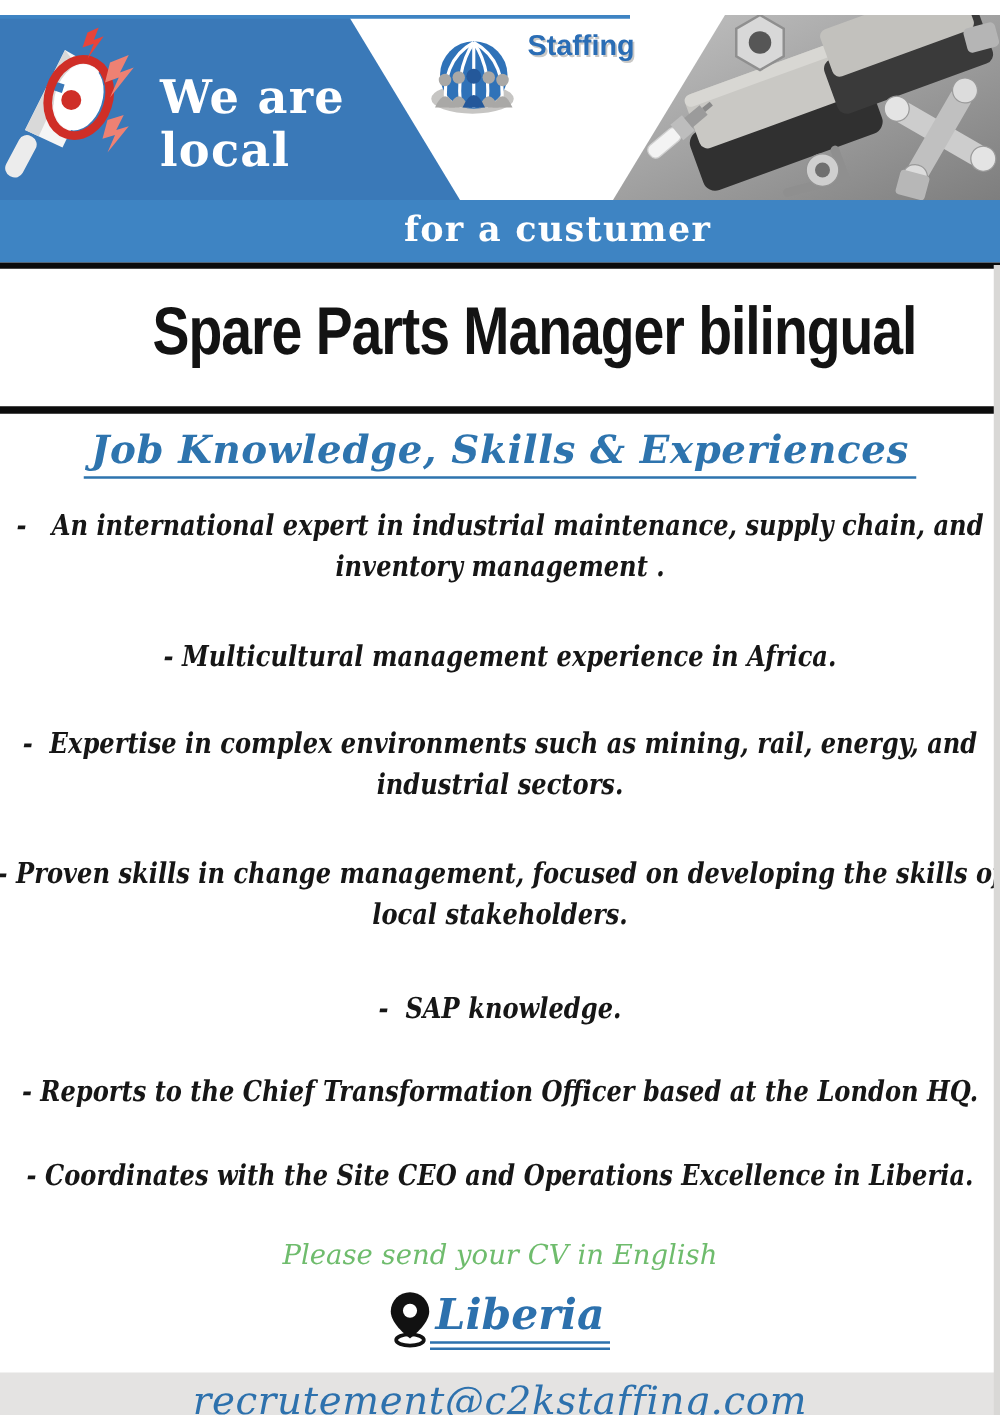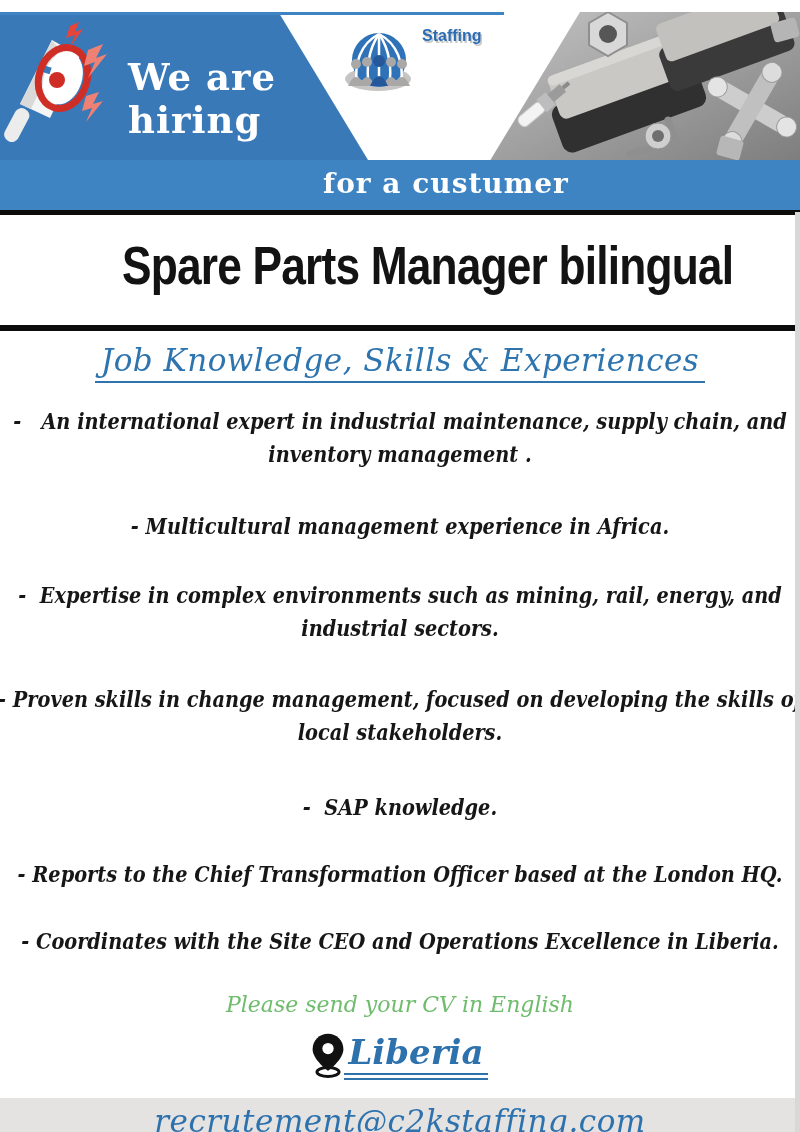--- a/index.html
+++ b/index.html
@@ -28,21 +28,21 @@
   }
   .photo svg{position:absolute;left:480px;top:0;}
   .logo{position:absolute;left:342px;top:16px;display:flex;align-items:flex-start;}
   .logo-text{margin-left:-6px;}
   .logo-name{
     font-family:"Liberation Sans",sans-serif;font-weight:bold;font-size:44px;line-height:42px;
     color:var(--logo-blue,#2a6db5);letter-spacing:0;
     text-shadow:2px 2px 0 #c9c8c6;
   }
   .logo-sub{
-    font-family:"Liberation Sans",sans-serif;font-weight:bold;font-size:16px;line-height:22px;
+    font-family:"Liberation Sans",sans-serif;font-weight:bold;font-size:23px;line-height:22px;
     color:var(--logo-blue,#2a6db5);margin:-3px 0 0 10px;
     text-shadow:1.5px 1.5px 0 #c9c8c6;
   }
   
   .customer-bar{
     position:absolute;left:0;top:148px;width:800px;height:50px;
     background:var(--bar-blue,#3e84c3);
   }
   .customer-bar span{
     display:block;text-align:center;text-indent:92px;
@@ -61,21 +61,21 @@
     display:inline-block;transform:scaleX(.82);transform-origin:center;
     font-family:"Liberation Sans",sans-serif;font-weight:800;font-size:54px;
     letter-spacing:-1px;color:#131313;white-space:nowrap;
   }
   
   .section-heading{
     position:absolute;left:0;top:330px;width:800px;margin:0;text-align:center;
   }
   .section-heading span{
     display:inline-block;
-    font-style:italic;font-weight:normal;font-size:31px;
+    font-style:italic;font-weight:bold;font-size:31px;
     color:var(--heading-blue,#2e74ae);
     border-bottom:2px solid var(--heading-blue,#2e74ae);
     padding:0 6px 3px 6px;letter-spacing:.5px;
   }
   
   .bullet{
     position:absolute;left:0;width:800px;
     display:flex;flex-direction:column;align-items:center;
     font-style:italic;font-weight:bold;font-size:23px;line-height:33px;
     color:#161616;transform:scaleX(.84);transform-origin:center;
@@ -188,21 +188,21 @@
         <ellipse cx="63" cy="62" rx="19" ry="27" fill="#ffffff" transform="rotate(18 63 62)"></ellipse>
         <rect x="42" y="50" width="9" height="7" fill="#3a79b8" transform="rotate(18 46 53)"></rect>
         <ellipse cx="63" cy="62" rx="24" ry="31" fill="none" stroke="#cf2e27" stroke-width="7" transform="rotate(18 63 62)"></ellipse>
         <circle cx="57" cy="64" r="8" fill="#cf2e27"></circle>
         <polygon points="70,10 79,6 75,16 83,13 70,31 75,19 66,22" fill="#e8443a"></polygon>
         <polygon points="88,34 103,28 96,42 107,38 88,62 95,46 84,50" fill="#ee8173"></polygon>
         <polygon points="86,80 99,76 93,88 103,85 86,106 92,92 82,95" fill="#ee8173"></polygon>
       </svg>
       <div class="hiring-text">
         <div>We are</div>
-        <div>hiring</div>
+        <div>local</div>
       </div>
     </div>
 
     <div class="logo">
       <svg width="76" height="66" viewBox="0 0 76 66">
         <ellipse cx="36" cy="51" rx="33" ry="12" fill="#c6c5c3"></ellipse>
         <circle cx="37" cy="32" r="27" fill="#2f72b8"></circle>
         <g fill="none" stroke="#ffffff" stroke-width="2.5">
           <path d="M37,6 C18,16 12,36 15,56"></path>
           <path d="M37,6 C56,16 62,36 59,56"></path>

